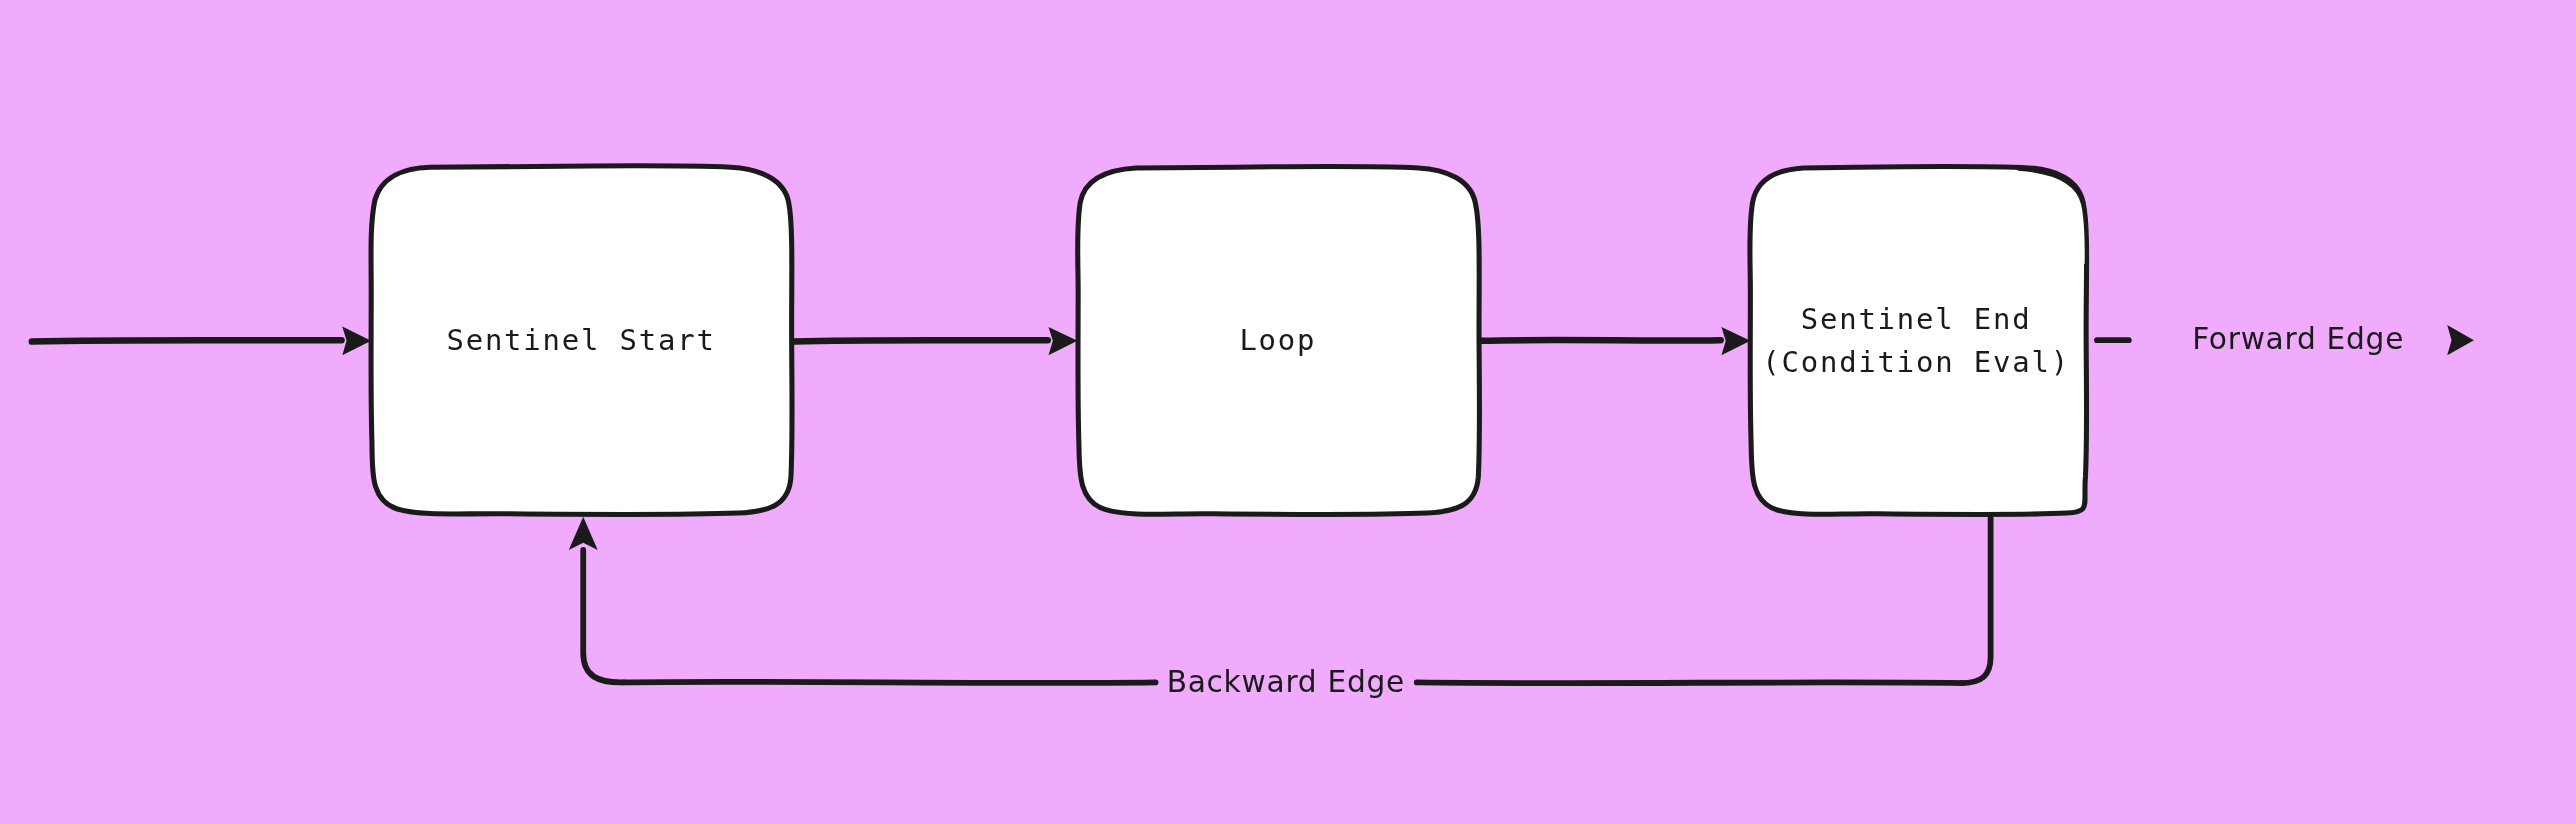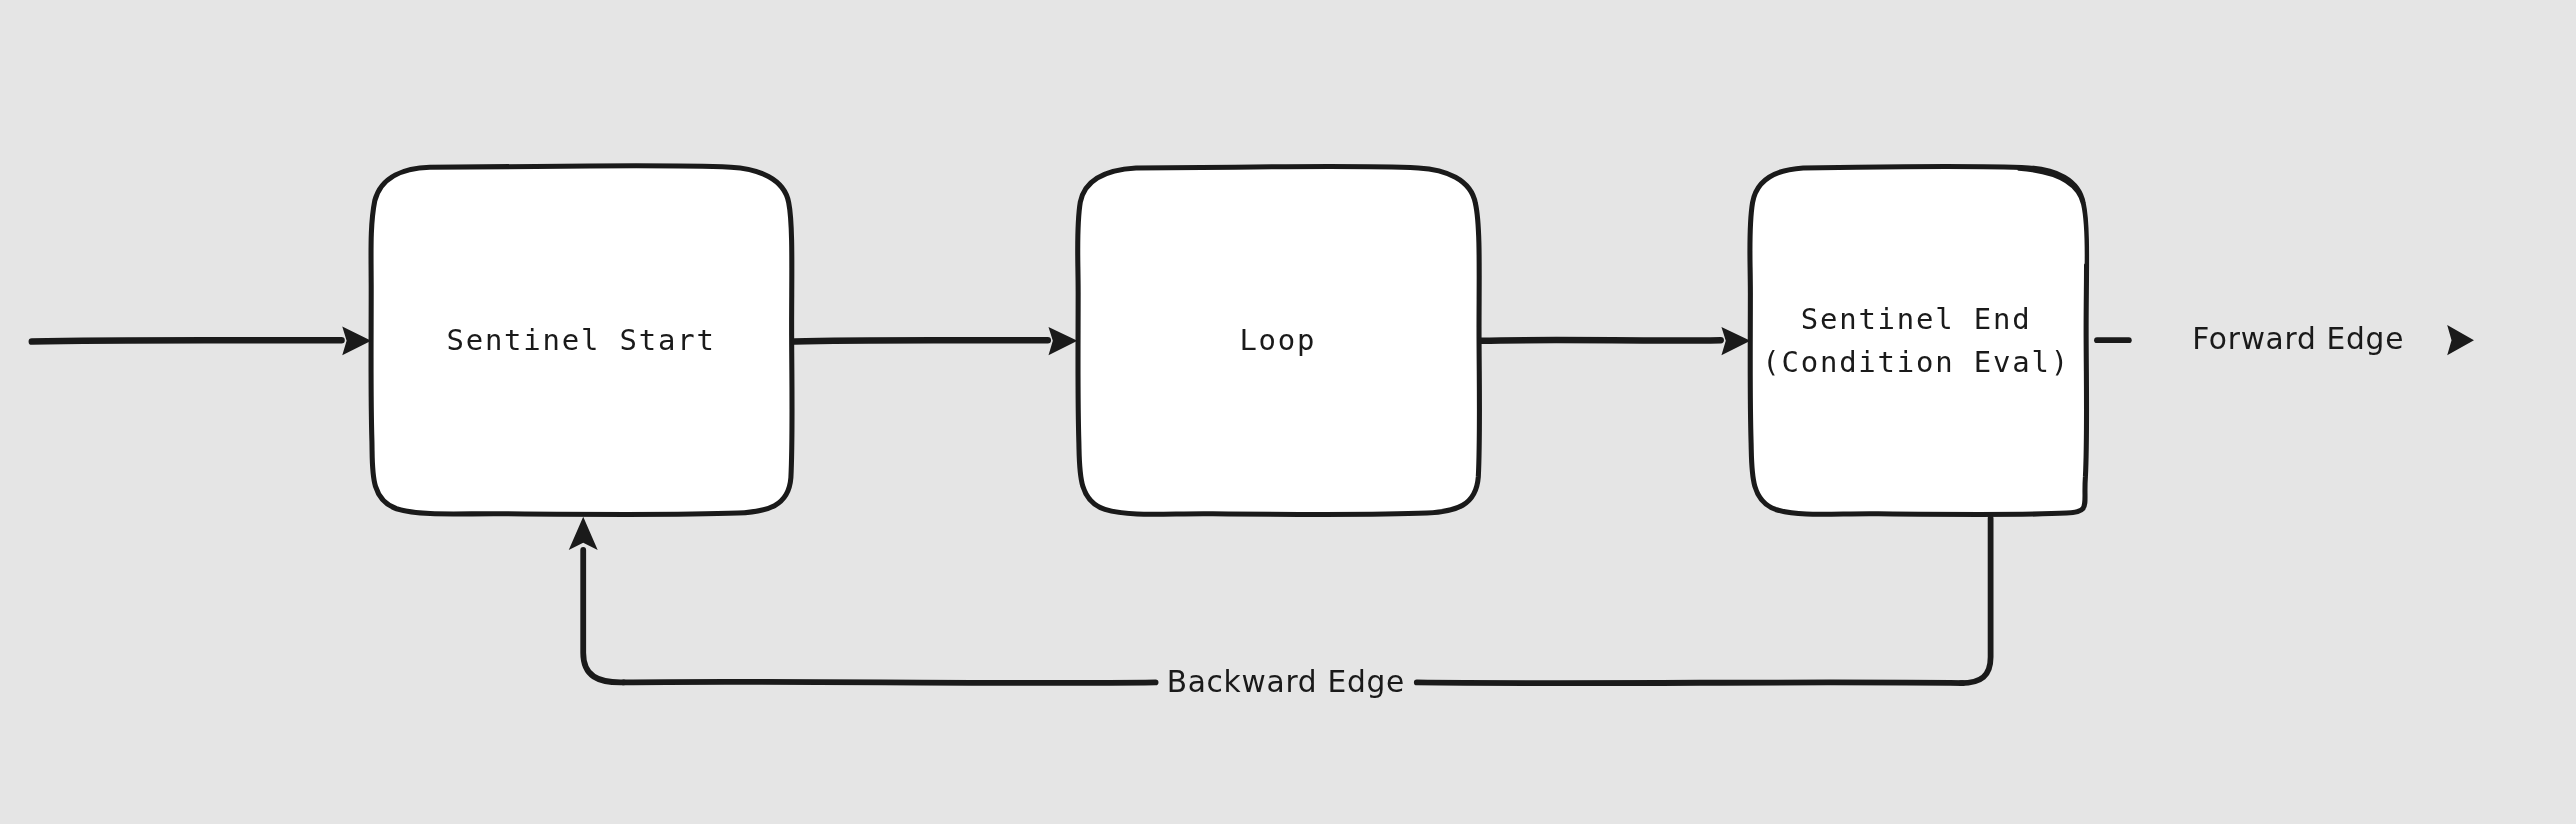--- a/index.html
+++ b/index.html
@@ -10,21 +10,21 @@
   body {
     width: 2576px;
     height: 825px;
     overflow: hidden;
     font-family: "DejaVu Sans", sans-serif;
   }
   #diagram-root {
     position: relative;
     width: 2576px;
     height: 825px;
-    background: #e5e5e5;
+    background: #f0abfc;
   }
   svg#flow-svg {
     display: block;
     width: 2576px;
     height: 825px;
   }
   .node-shape {
     fill: #ffffff;
     stroke: #1a1a1a;
     stroke-width: 7;

